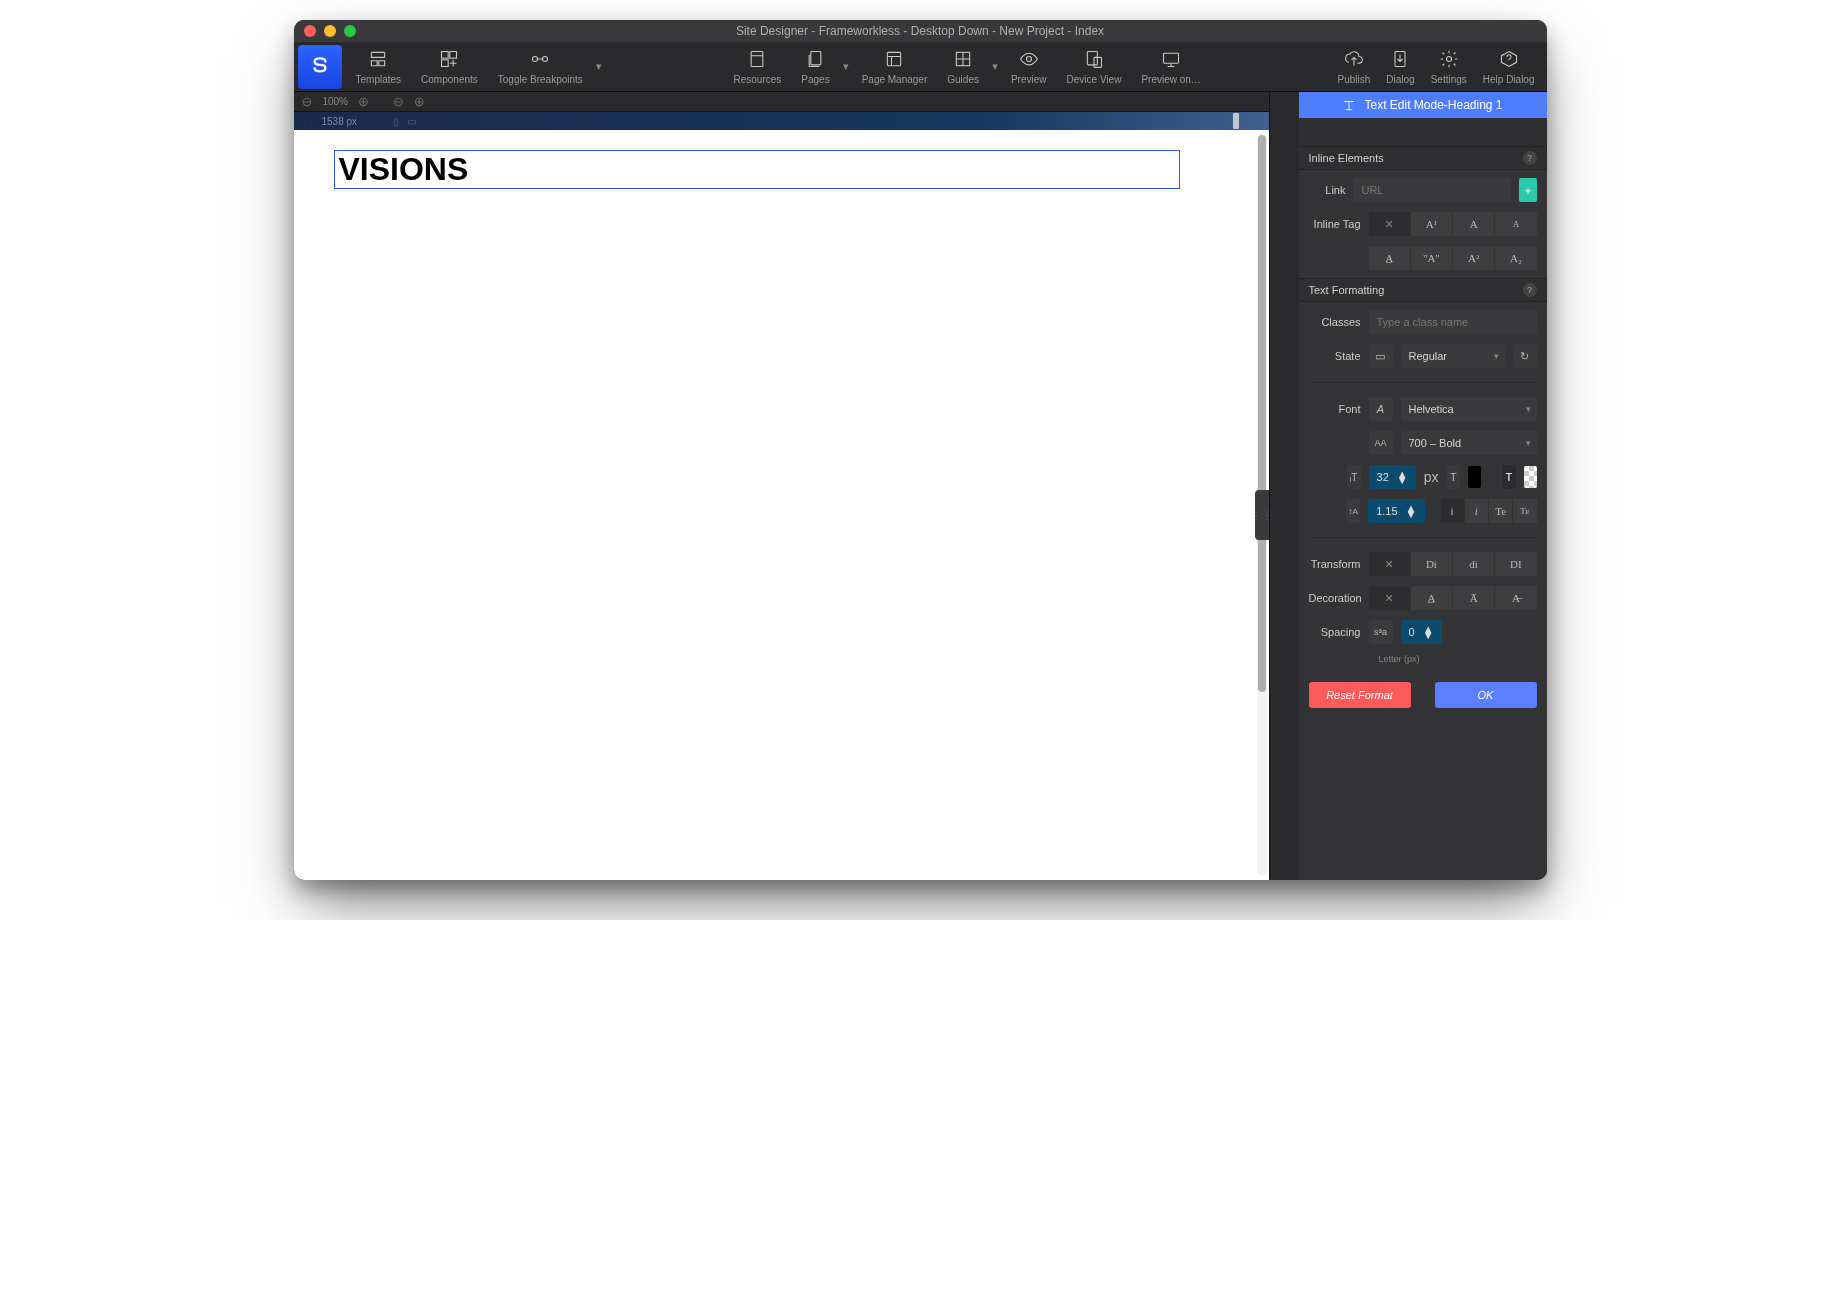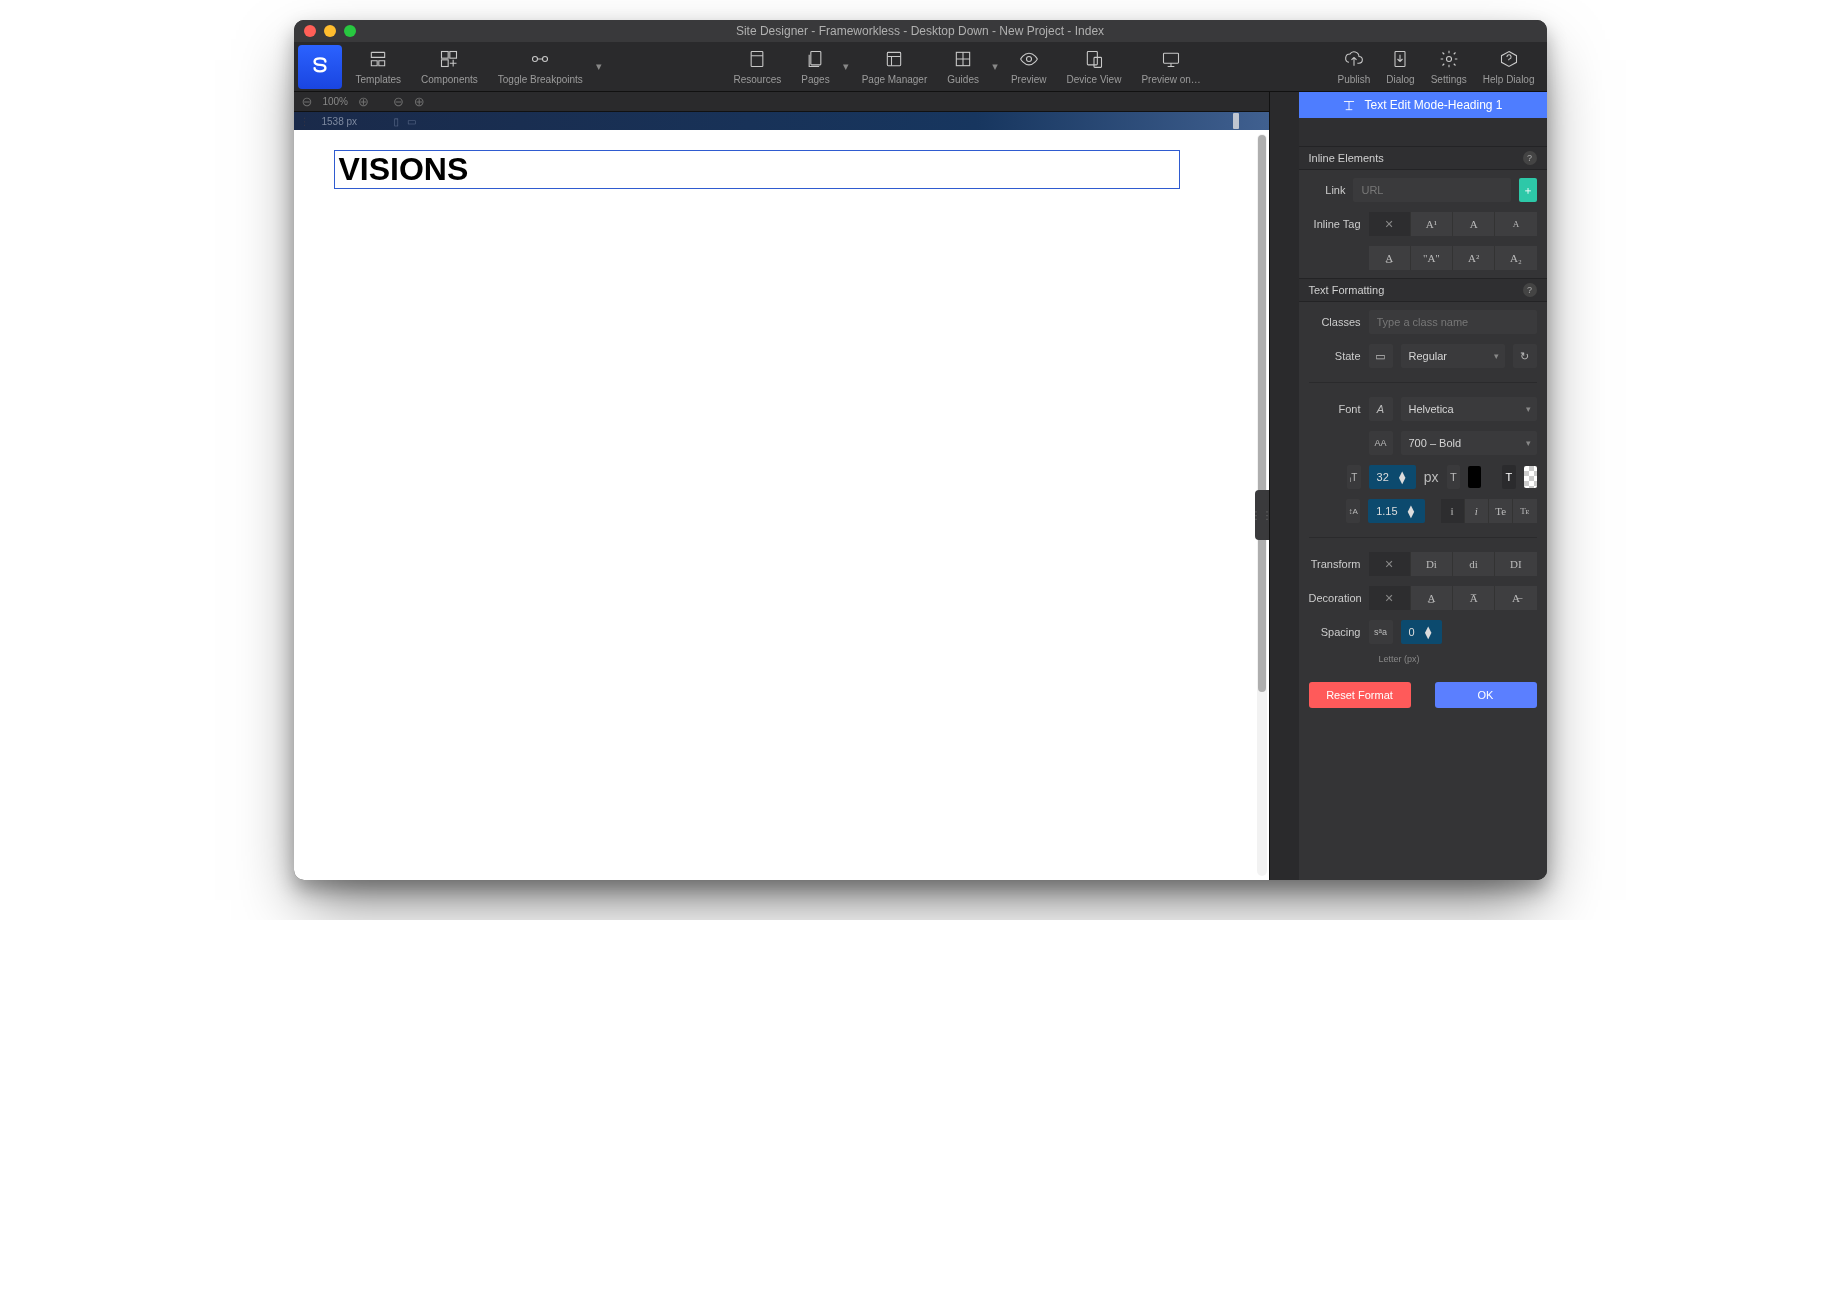--- a/index.html
+++ b/index.html
@@ -67,21 +67,21 @@
   .dd { flex:1; height:24px; background:#3a3a3c; border-radius:2px; display:flex; align-items:center; padding:0 8px; color:#d5d5d5; font-size:11px; position:relative; cursor:pointer;}
   .dd::after{content:"▾";position:absolute;right:6px;color:#888;font-size:9px;}
   .ico-box{width:24px;height:24px;background:#3a3a3c;display:flex;align-items:center;justify-content:center;color:#bbb;font-size:11px;border-radius:2px;cursor:pointer;}
   .num-inp{display:flex;align-items:center;background:#0c4a6e;border-radius:2px;padding:0 4px;height:24px;}
   .num-inp span{color:#ddd;font-size:11px;padding:0 4px;}
   .num-inp .stp{display:flex;flex-direction:column;font-size:6.5px;color:#999;line-height:6.5px;cursor:pointer;}
   .swatch{width:22px;height:22px;border-radius:2px;}
   .checker{background:repeating-conic-gradient(#ccc 0 25%,#fff 0 50%) 0 0/10px 10px;}
   .black{background:#000;}
   .hr{height:1px;background:#2a2a2c;margin:4px 0;}
-  .action-row{display:flex;gap:24px;padding:10px;}
+  .action-row{display:flex;gap:24px;padding:10px;font-style:italic;}
   .btn-big{flex:1;height:26px;border-radius:3px;display:flex;align-items:center;justify-content:center;font-size:11px;cursor:pointer;}
   .btn-reset{background:#ff5a5a;color:#fff;}
   .btn-ok{background:#5b7fff;color:#fff;}
   .devtab { position:absolute; right:0; top:360px; width:14px; height:50px; background:#3a3a3c; border-radius:4px 0 0 4px; display:flex;align-items:center;justify-content:center;color:#666;}
   .sub-lbl{font-size:9px;color:#888;margin-left:70px;}
 </style>
 </head>
 <body>
 
 <div class="window">

